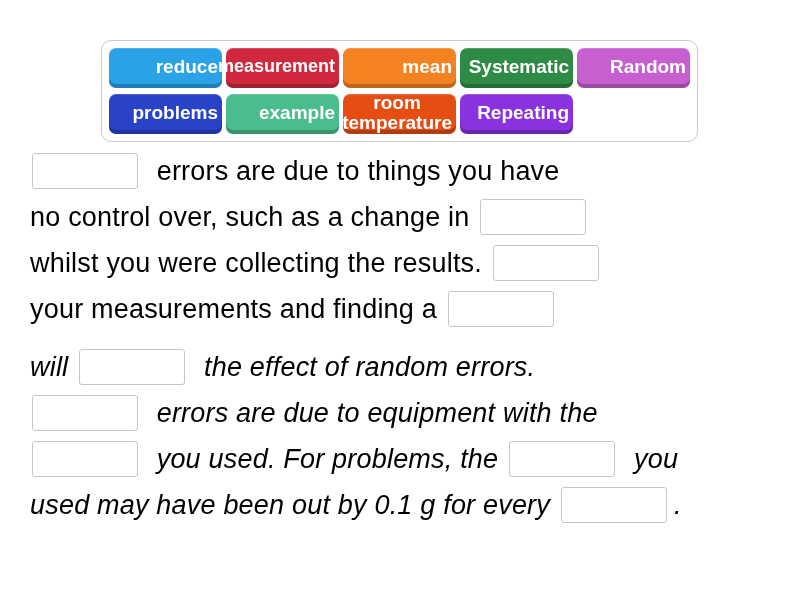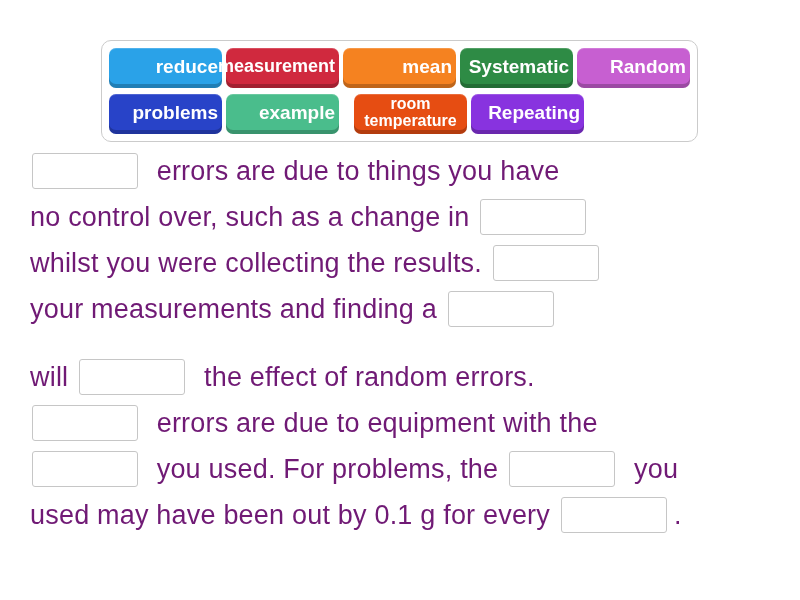--- a/index.html
+++ b/index.html
@@ -46,32 +46,32 @@
     color: #ffffff;
     font-weight: 700;
     font-size: 19px;
     line-height: 1.05;
     text-align: center;
     cursor: pointer;
     box-shadow: inset 0 -4px 0 rgba(0,0,0,0.22), inset 0 1px 0 rgba(255,255,255,0.18);
     user-select: none;
   }
   .chip.small { font-size: 18px; }
-  .chip.tiny  { font-size: 16px; margin-left: 11px; }
+  .chip.tiny  { font-size: 19px; }
   
   .cloze {
     position: absolute;
     left: 30px;
     top: 148px;
     width: 750px;
     font-size: 27px;
-    color: #701a75;
+    color: #000000;
     letter-spacing: 0.2px;
   }
-  .cloze-para + .cloze-para { margin-top: 22px; }
+  .cloze-para + .cloze-para { margin-top: 12px; font-style: italic; }
   .cloze-line {
     height: 46px;
     line-height: 46px;
     white-space: nowrap;
   }
   .word { white-space: pre; }
   .blank {
     display: inline-block;
     box-sizing: border-box;
     width: 106px;

